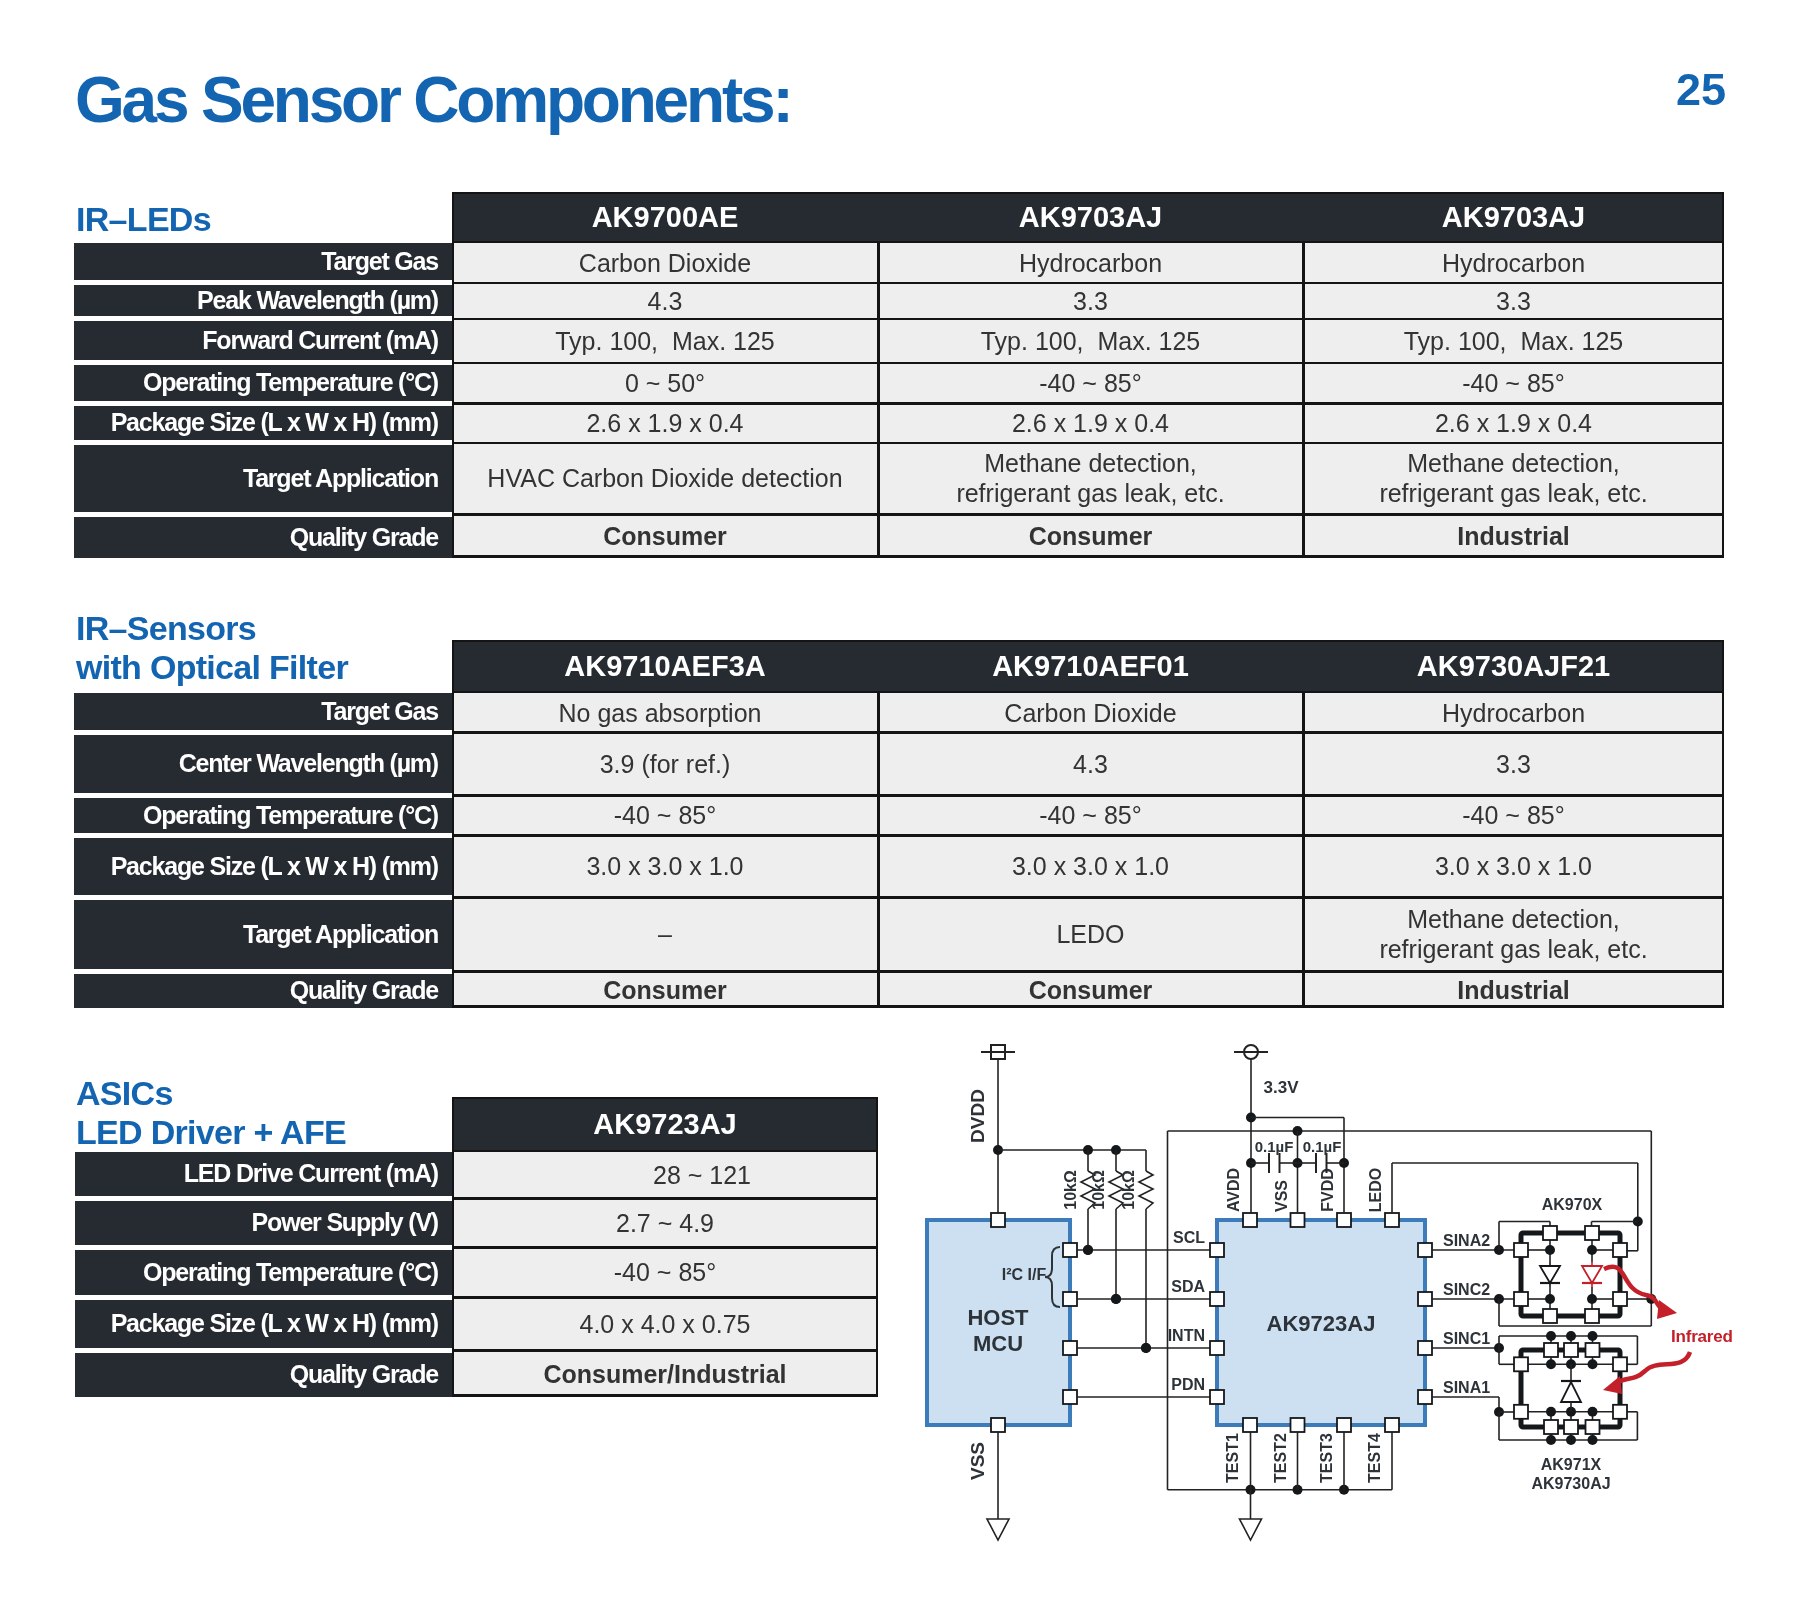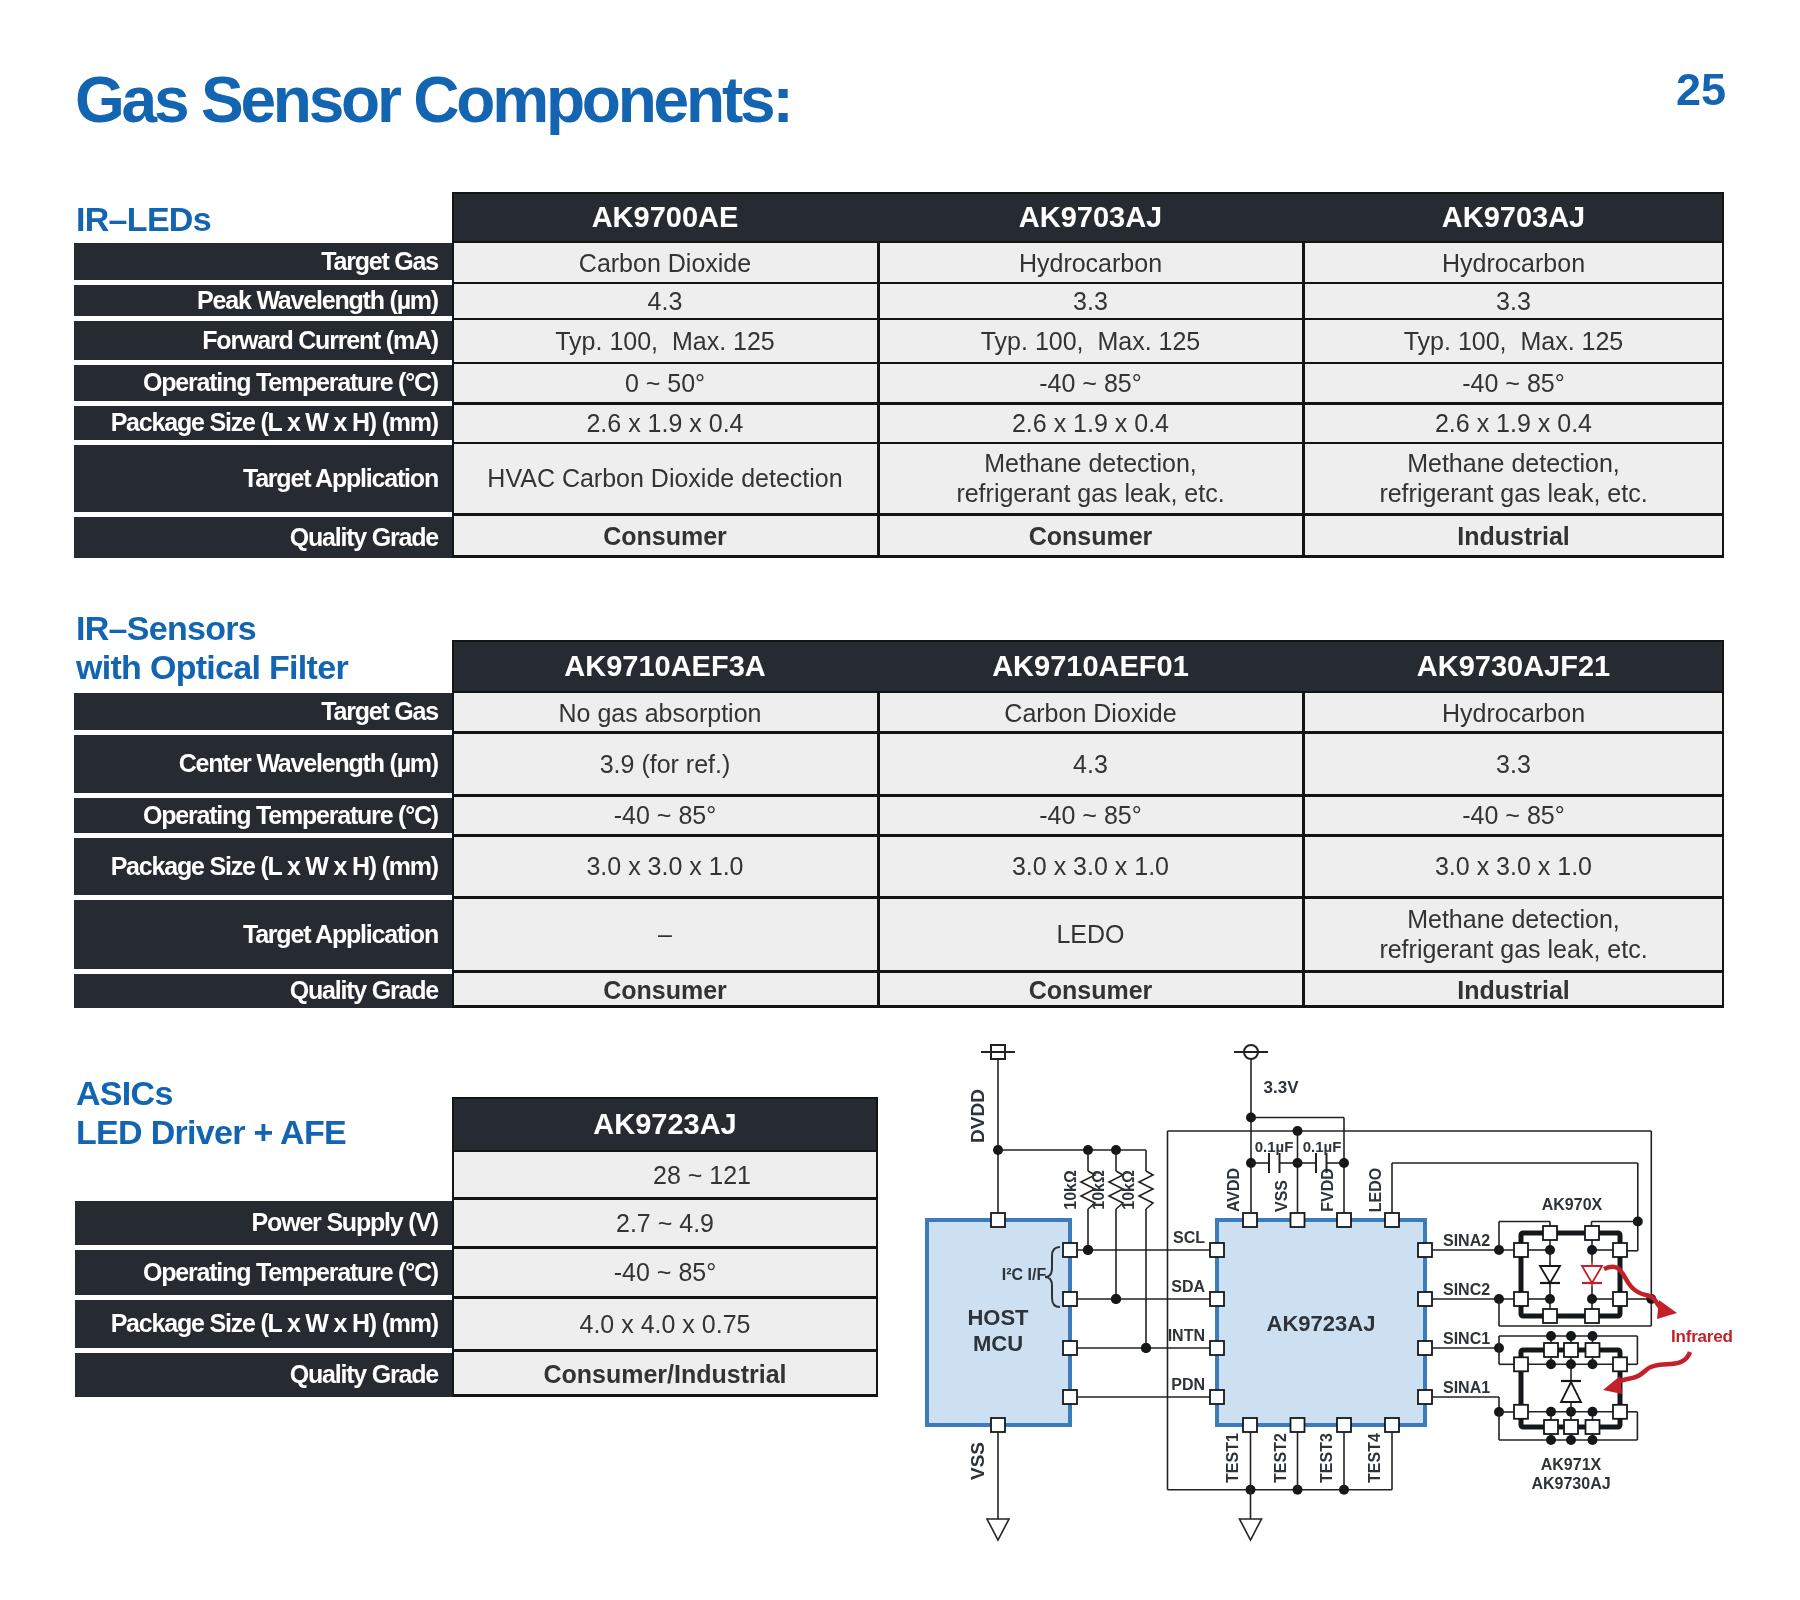--- a/index.html
+++ b/index.html
@@ -94,20 +94,21 @@
 <div class="abs dat" style="left:454px;top:971px;width:422px;height:37px;font-weight:bold;">Consumer</div>
 <div class="abs dat" style="left:880px;top:971px;width:421px;height:37px;font-weight:bold;">Consumer</div>
 <div class="abs dat" style="left:1305px;top:971px;width:417px;height:37px;font-weight:bold;">Industrial</div>
 <div class="abs" style="left:452px;top:1097px;width:426px;height:55px;background:#262b31;border:2px solid #141414;box-sizing:border-box;"></div>
 <div class="abs hdrtxt" style="left:452px;top:1097px;width:426px;height:55px;">AK9723AJ</div>
 <div class="abs" style="left:452px;top:1152px;width:426px;height:245px;background:#efeeee;border-left:2px solid #141414;border-right:2px solid #141414;border-bottom:3px solid #141414;box-sizing:border-box;"></div>
 <div class="abs" style="left:452px;top:1197px;width:426px;height:2.5px;background:#141414;"></div>
 <div class="abs" style="left:452px;top:1246px;width:426px;height:2.5px;background:#141414;"></div>
 <div class="abs" style="left:452px;top:1296px;width:426px;height:2.5px;background:#141414;"></div>
 <div class="abs" style="left:452px;top:1349px;width:426px;height:2.5px;background:#141414;"></div>
+<div class="abs lbl" style="left:75px;top:1152px;width:377px;height:43.5px;">LED Drive Current (mA)</div>
 <div class="abs dat" style="left:454px;top:1152px;width:496px;height:46px;">28 ~ 121</div>
 <div class="abs lbl" style="left:75px;top:1200.5px;width:377px;height:44.0px;">Power Supply (V)</div>
 <div class="abs dat" style="left:454px;top:1198px;width:422px;height:49px;">2.7 ~ 4.9</div>
 <div class="abs lbl" style="left:75px;top:1249.5px;width:377px;height:45.0px;">Operating Temperature (°C)</div>
 <div class="abs dat" style="left:454px;top:1247px;width:422px;height:50px;">-40 ~ 85°</div>
 <div class="abs lbl" style="left:75px;top:1299.5px;width:377px;height:48.0px;">Package Size (L x W x H) (mm)</div>
 <div class="abs dat" style="left:454px;top:1297px;width:422px;height:53px;">4.0 x 4.0 x 0.75</div>
 <div class="abs lbl" style="left:75px;top:1352.5px;width:377px;height:44.5px;">Quality Grade</div>
 <div class="abs dat" style="left:454px;top:1350px;width:422px;height:47px;font-weight:bold;">Consumer/Industrial</div>
 <svg class="abs" style="left:900px;top:1020px;" width="900" height="580" viewBox="900 1020 900 580">

